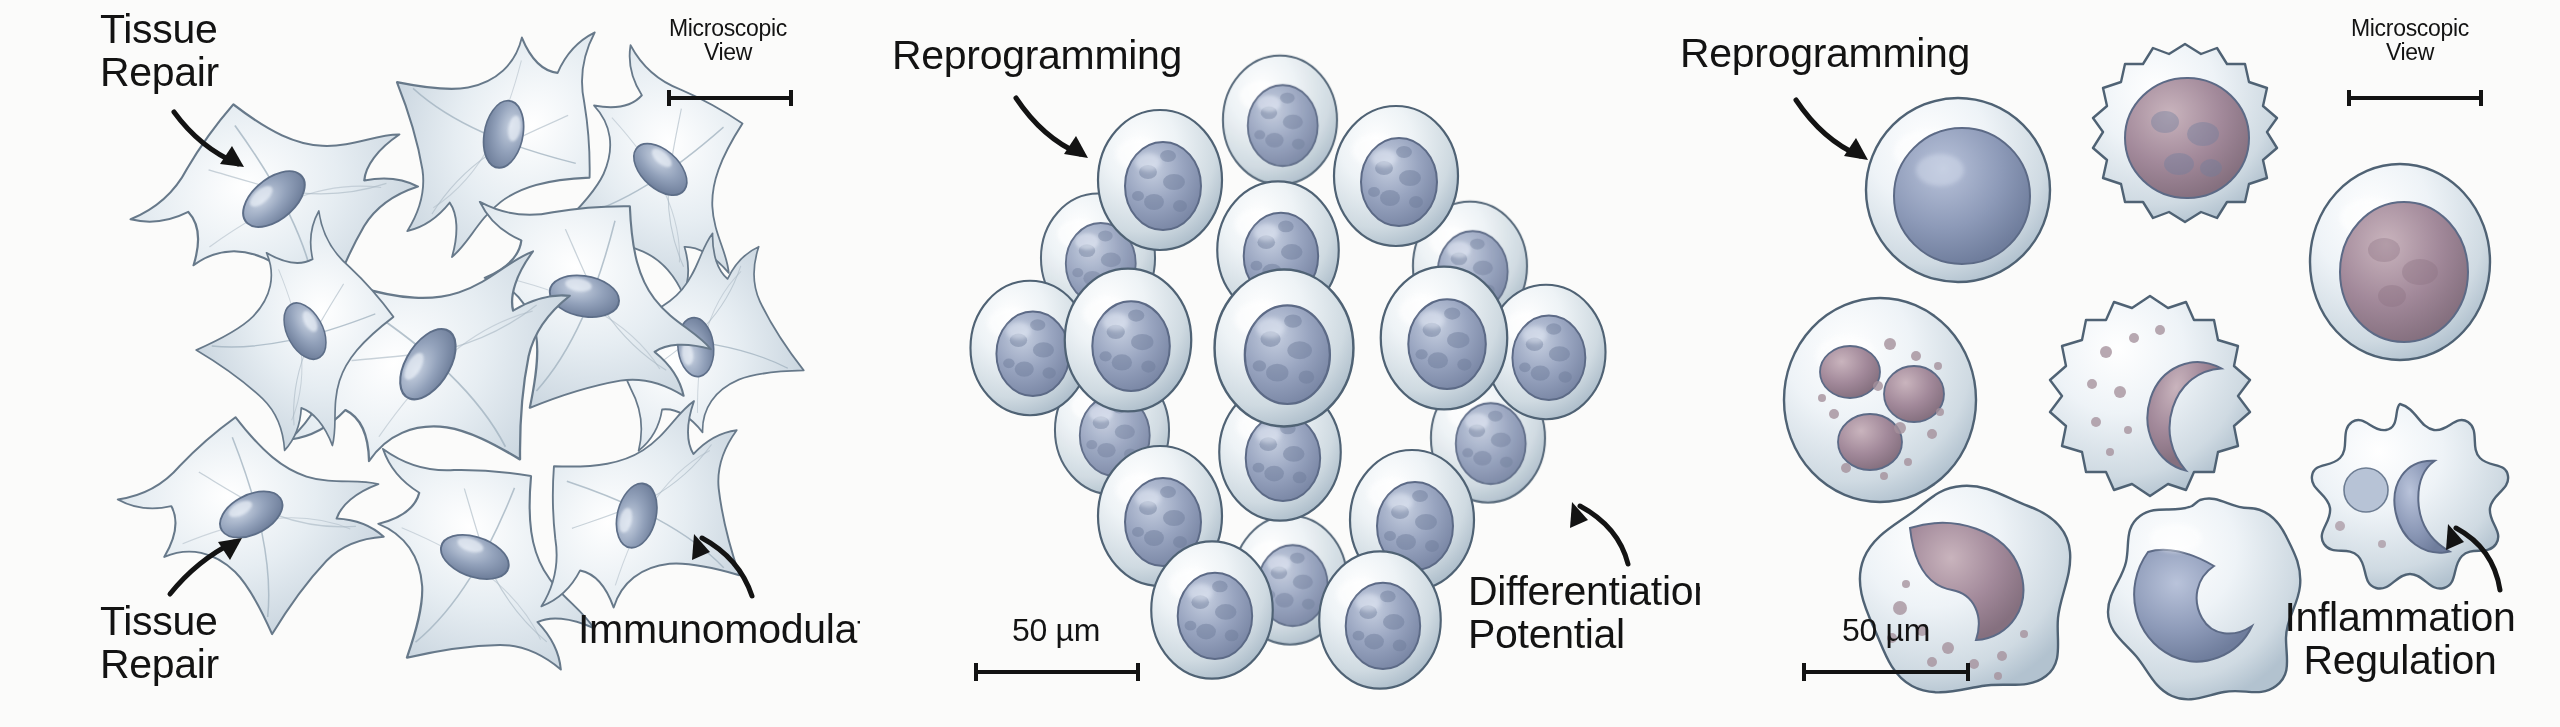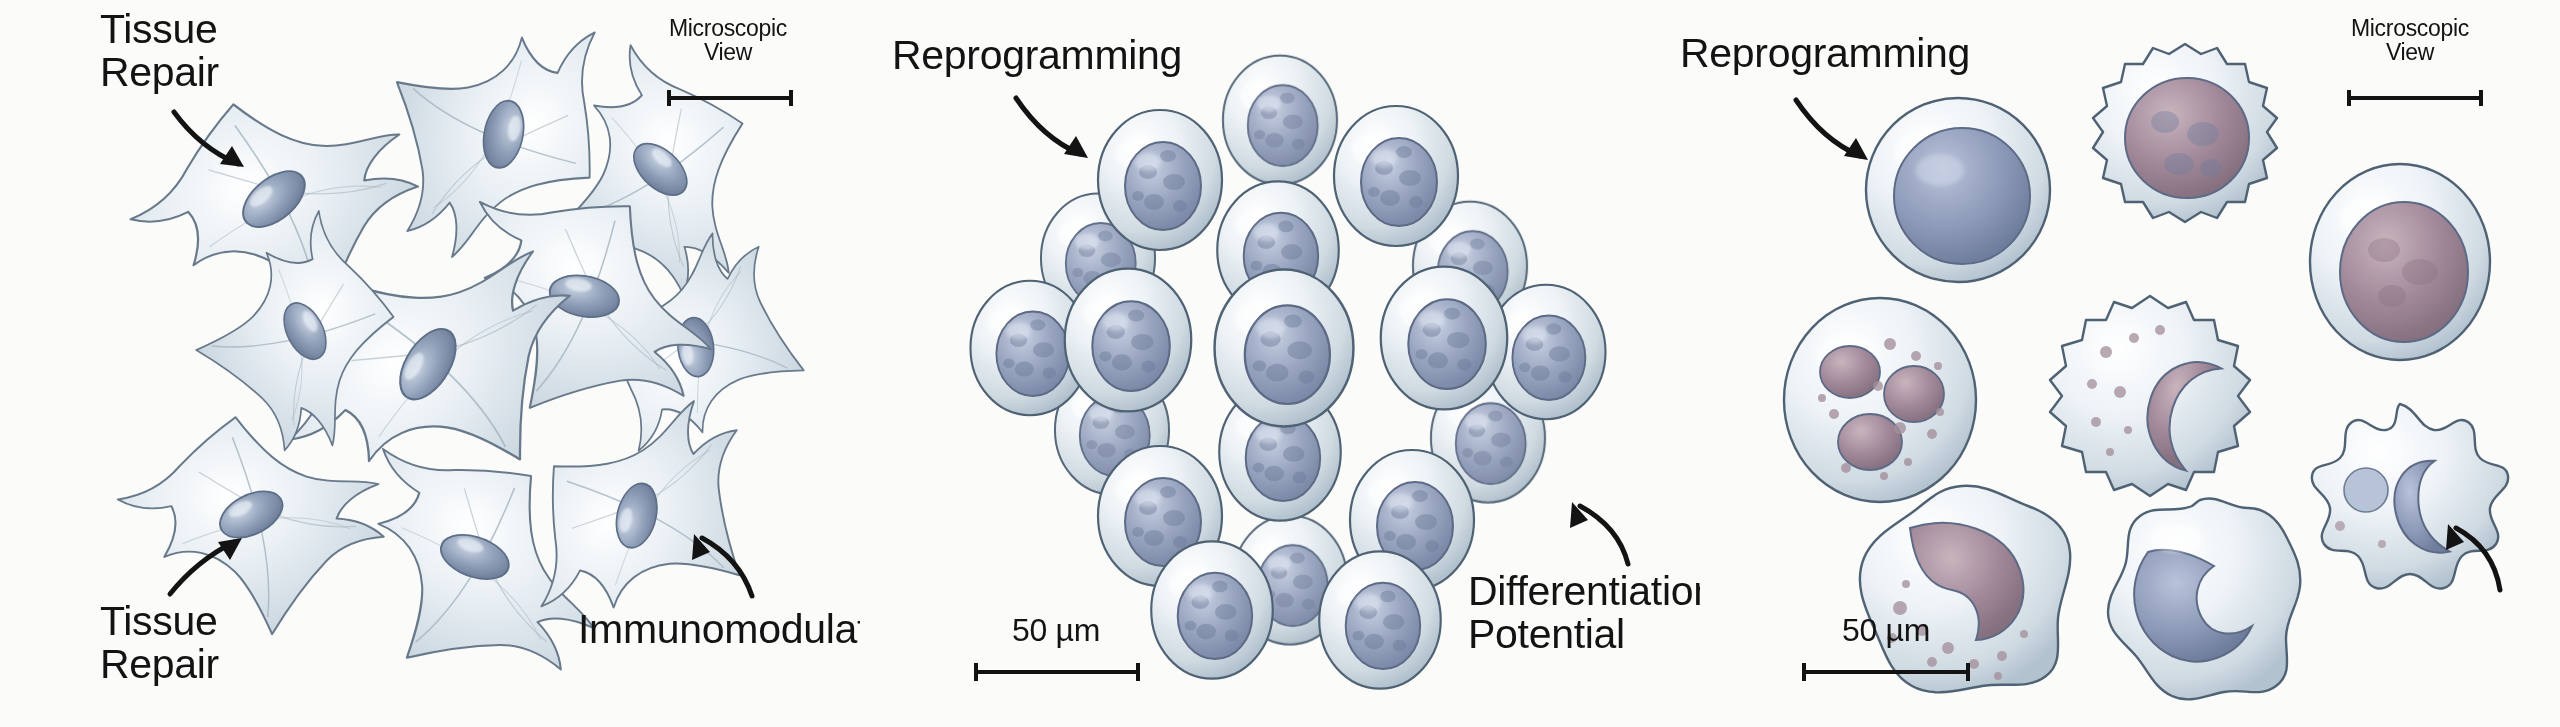--- a/index.html
+++ b/index.html
@@ -388,20 +388,22 @@
     </div>
 
     <div class="label big" style="left:-20px; top:32px;">Reprogramming</div>
     <div class="arrow" style="left:90px; top:94px;">
       <svg width="120" height="86" viewBox="0 0 120 86">
         <path d="M6,6 C22,30 42,50 70,62" fill="none" stroke="#131313" stroke-width="5" stroke-linecap="round"></path>
         <path d="M78,66 L54,62 L66,44 Z" fill="#131313"></path>
       </svg>
     </div>
 
+    <div class="label big center" style="left:540px; top:596px; width:320px;">Inflammation
+Regulation</div>
     <div class="arrow" style="left:700px; top:500px;">
       <svg width="120" height="96" viewBox="0 0 120 96">
         <path d="M100,90 C96,64 82,42 56,28" fill="none" stroke="#131313" stroke-width="5" stroke-linecap="round"></path>
         <path d="M48,24 L64,42 L46,50 Z" fill="#131313"></path>
       </svg>
     </div>
 
     <div class="label small center" style="left:600px; top:16px; width:220px;">Microscopic
 View</div>
     <div class="scalebar" style="left:645px; top:88px;">

